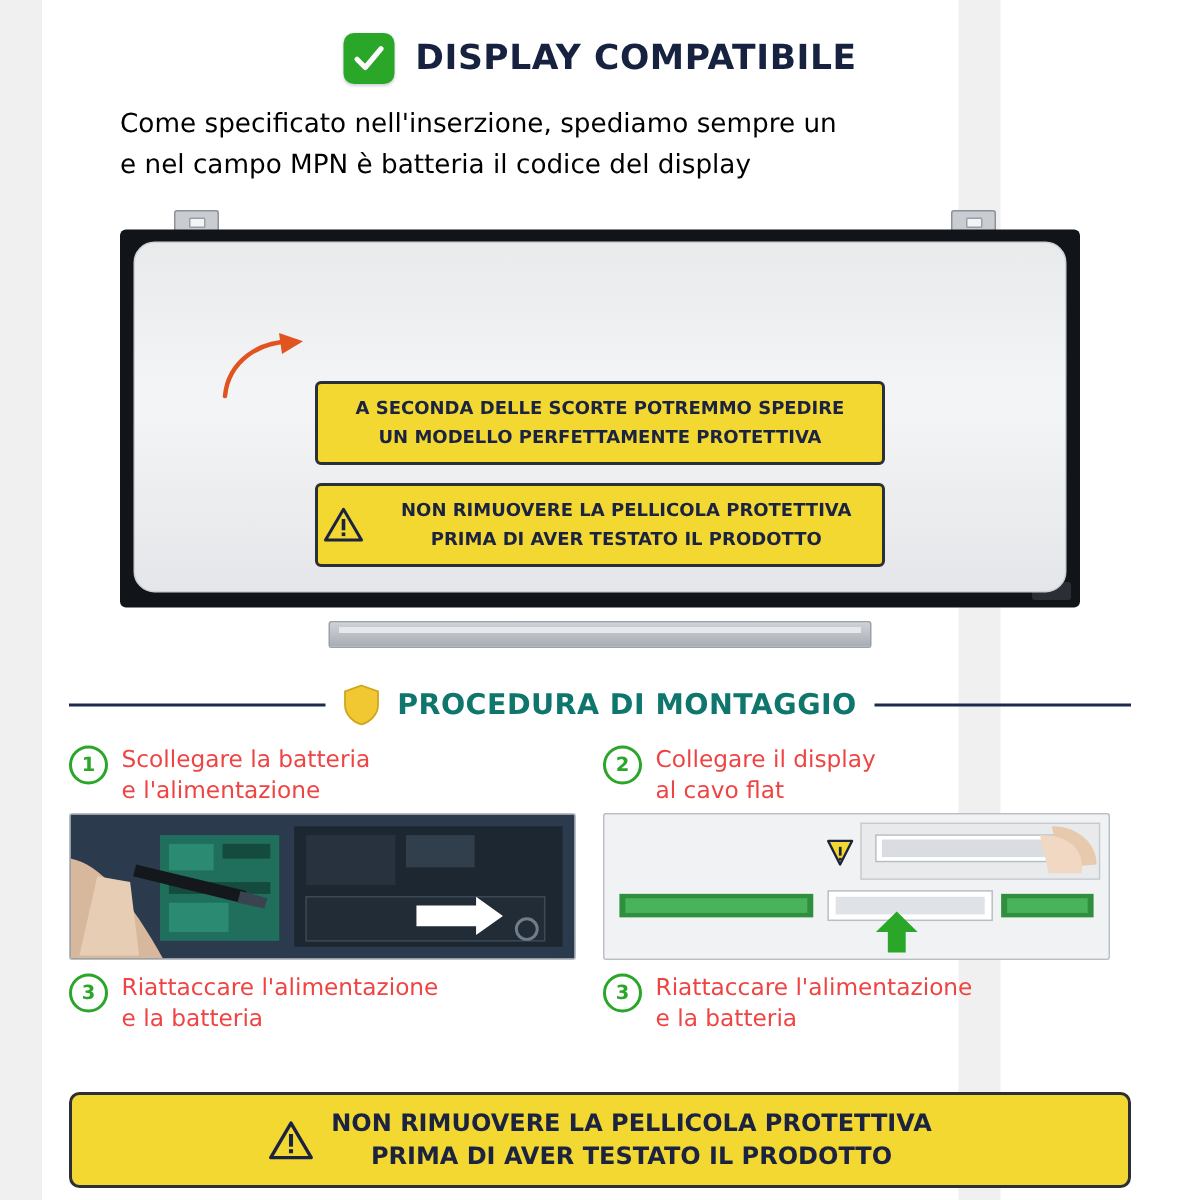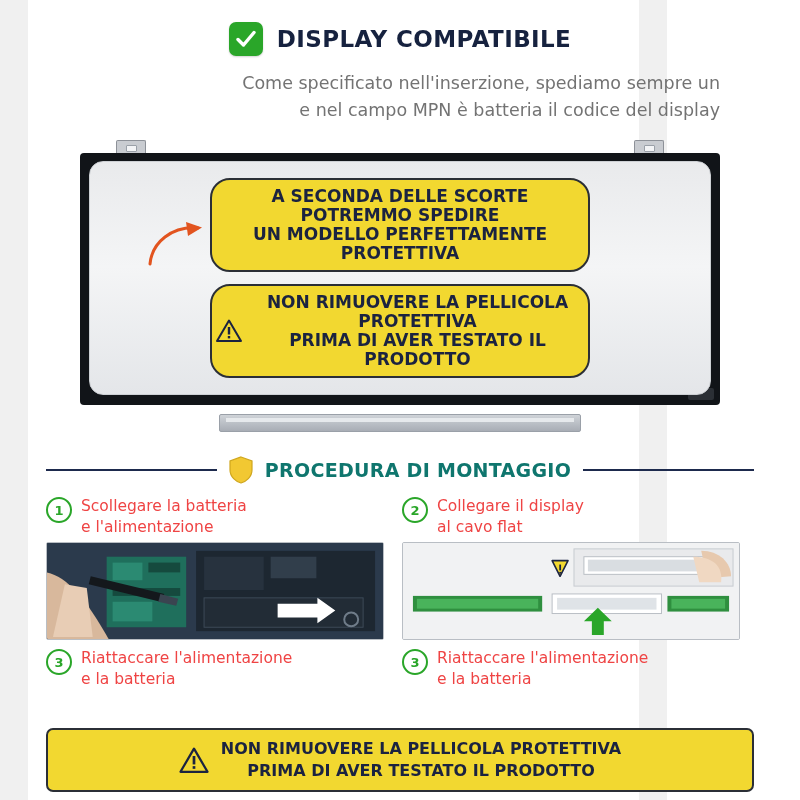--- a/index.html
+++ b/index.html
@@ -62,24 +62,24 @@
   .header-title {
     font-size: 23px;
     font-weight: bold;
     letter-spacing: .4px;
     color: #16223f;
   }
 
   .intro {
     margin: 14px auto 0 auto;
     width: 640px;
-    text-align: right;
+    text-align: left;
     font-size: 17.5px;
     line-height: 27px;
-    color: #737373;
+    color: #000000;
   }
 
   
   .panel-wrap {
     position: relative;
     margin: 16px auto 0 auto;
     width: 640px;
     height: 300px;
   }
   .tab {
@@ -143,23 +143,23 @@
     position: absolute;
     left: 56px;
     top: 58px;
     width: 64px;
     height: 46px;
   }
   .notice {
     width: 380px;
     background: #f2d830;
     border: 2px solid #2b2f36;
-    border-radius: 20px;
+    border-radius: 4px;
     text-align: center;
-    font-size: 17px;
+    font-size: 12px;
     font-weight: bold;
     line-height: 19px;
     color: #1b2340;
     padding: 7px 4px;
     box-sizing: border-box;
     margin-bottom: 12px;
   }
   .notice.with-icon {
     display: flex;
     align-items: center;

